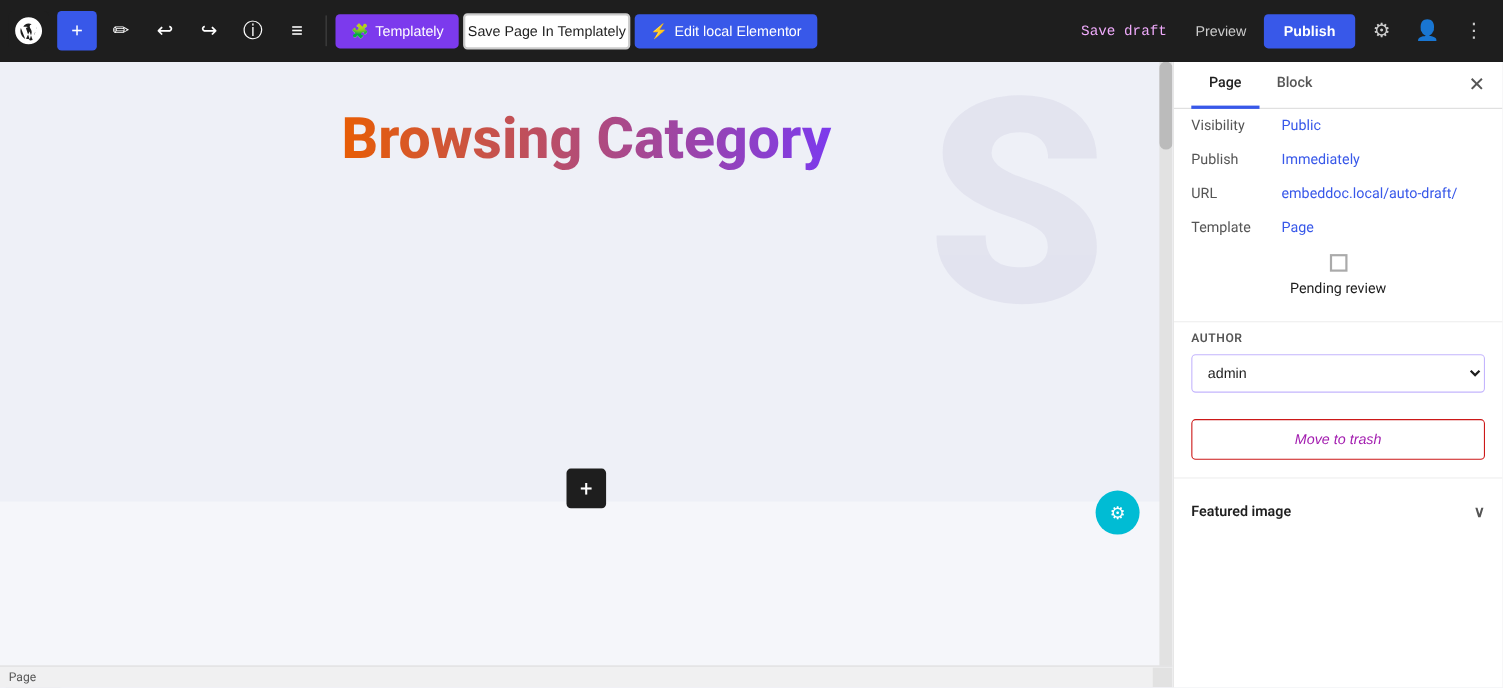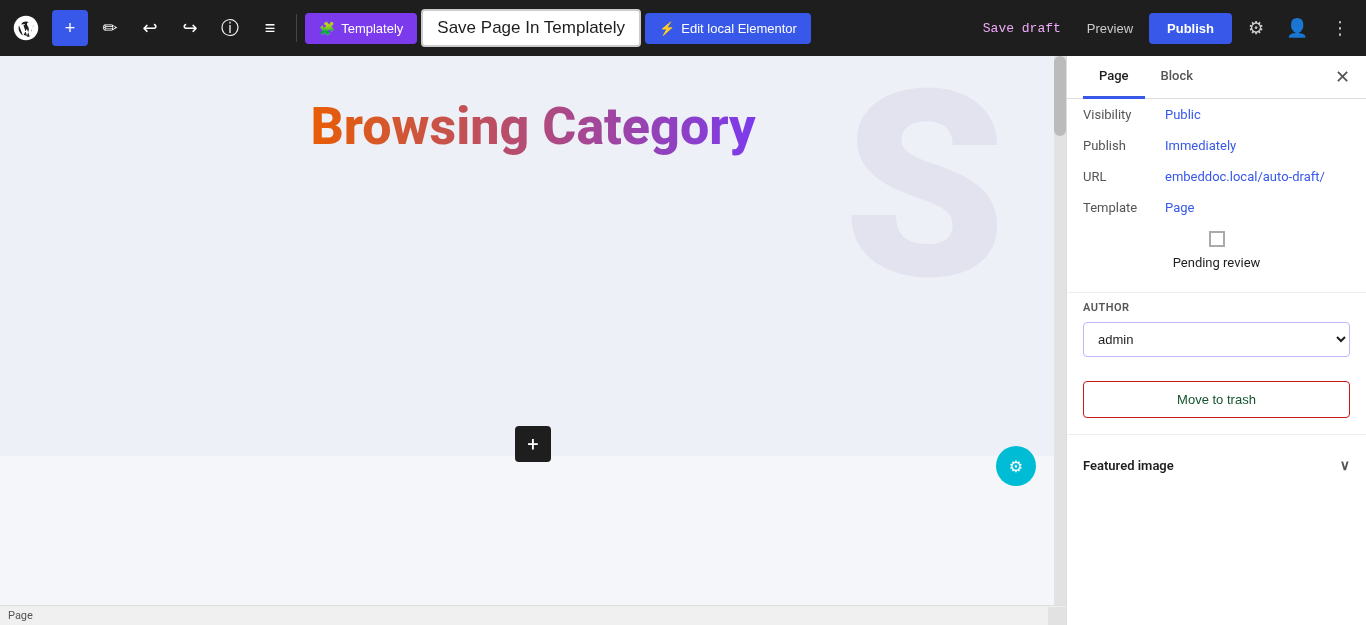--- a/index.html
+++ b/index.html
@@ -54,23 +54,23 @@
       font-size: 13px;
       font-weight: 500;
       display: flex; align-items: center; gap: 6px;
       white-space: nowrap;
     }
     .btn-save-templately {
       background: #fff;
       color: #1e1e1e;
       border: 2px solid #ccc;
       border-radius: 4px;
-      padding: 7px 14px;
-      cursor: pointer;
-      font-size: 17px;
+      padding: 7px 2px;
+      cursor: pointer;
+      font-size: 13px;
       font-weight: 500;
       white-space: nowrap;
     }
     .btn-elementor {
       background: #3858e9;
       color: #fff;
       border: none;
       border-radius: 4px;
       padding: 8px 14px;
       cursor: pointer;
@@ -385,27 +385,28 @@
       cursor: pointer;
       appearance: auto;
     }
 
     .move-trash-btn {
       display: block;
       width: calc(100% - 32px);
       margin: 8px 16px;
       padding: 10px;
       background: #fff;
-      color: #14532d;
+      color: #a21caf;
       border: 1px solid #cc1818;
       border-radius: 4px;
       font-size: 13px;
       font-weight: 500;
       text-align: center;
       cursor: pointer;
+      font-style: italic;
     }
 
     .sidebar-divider {
       height: 1px;
       background: #eee;
       margin: 8px 0;
     }
 
     .featured-image-section {
       padding: 0 16px;

